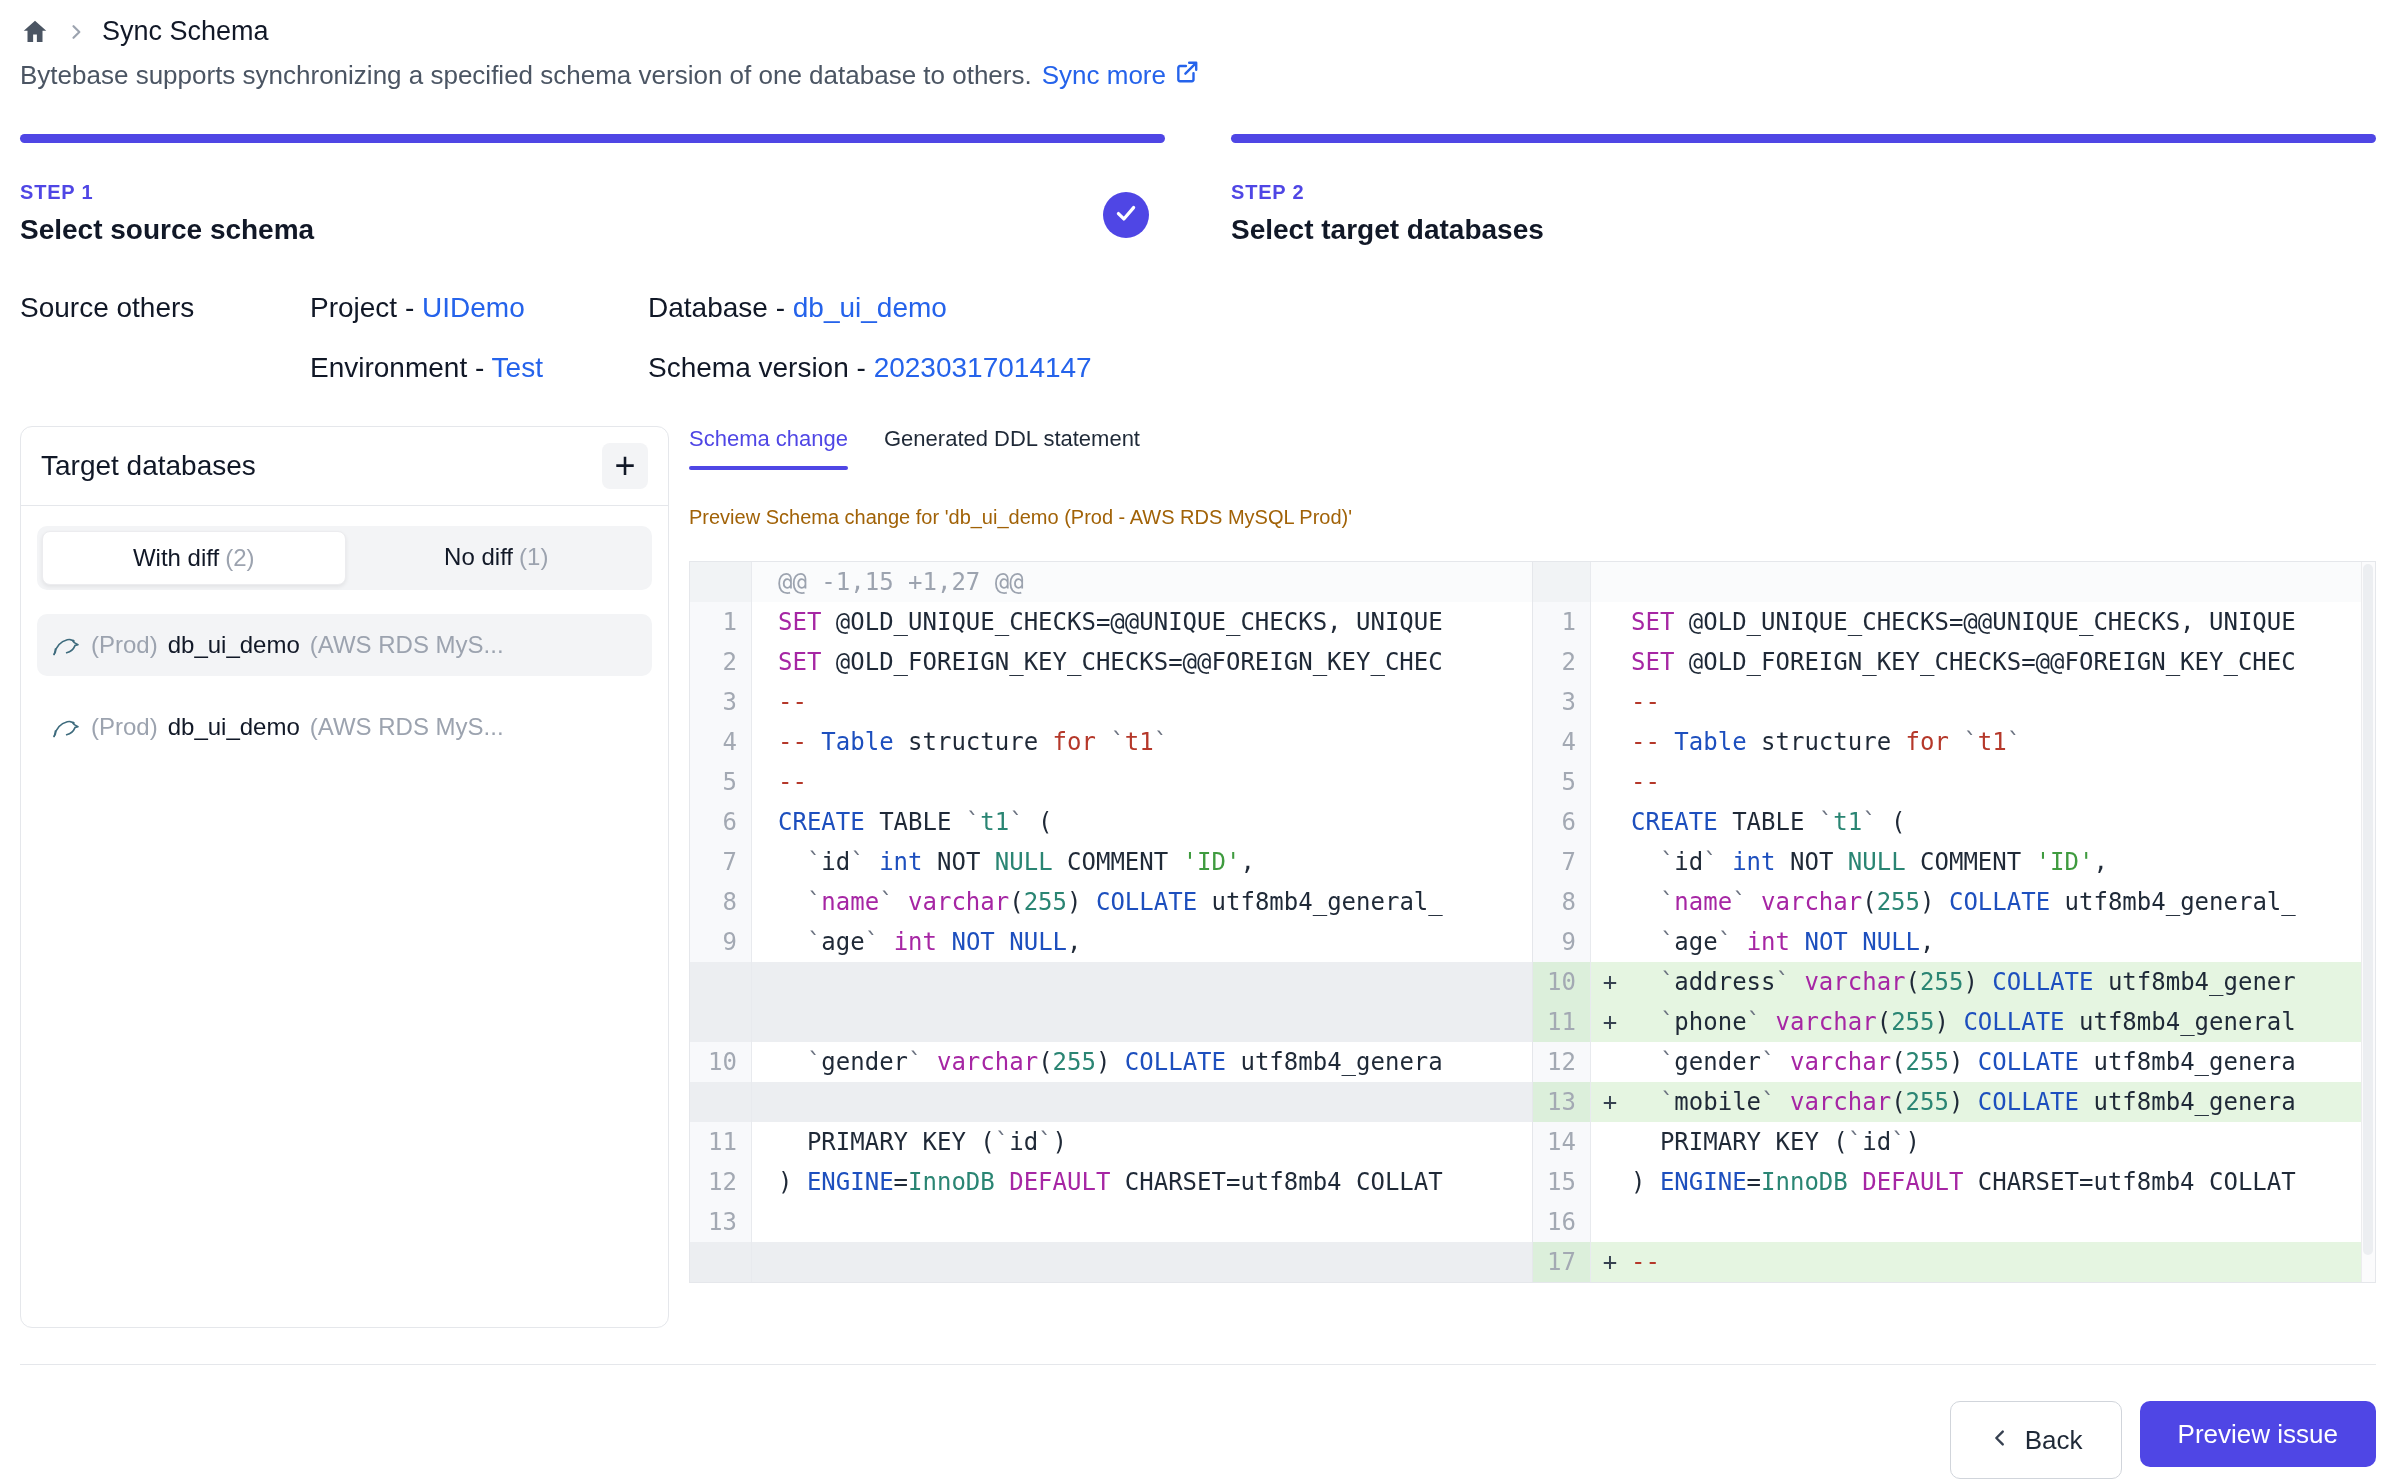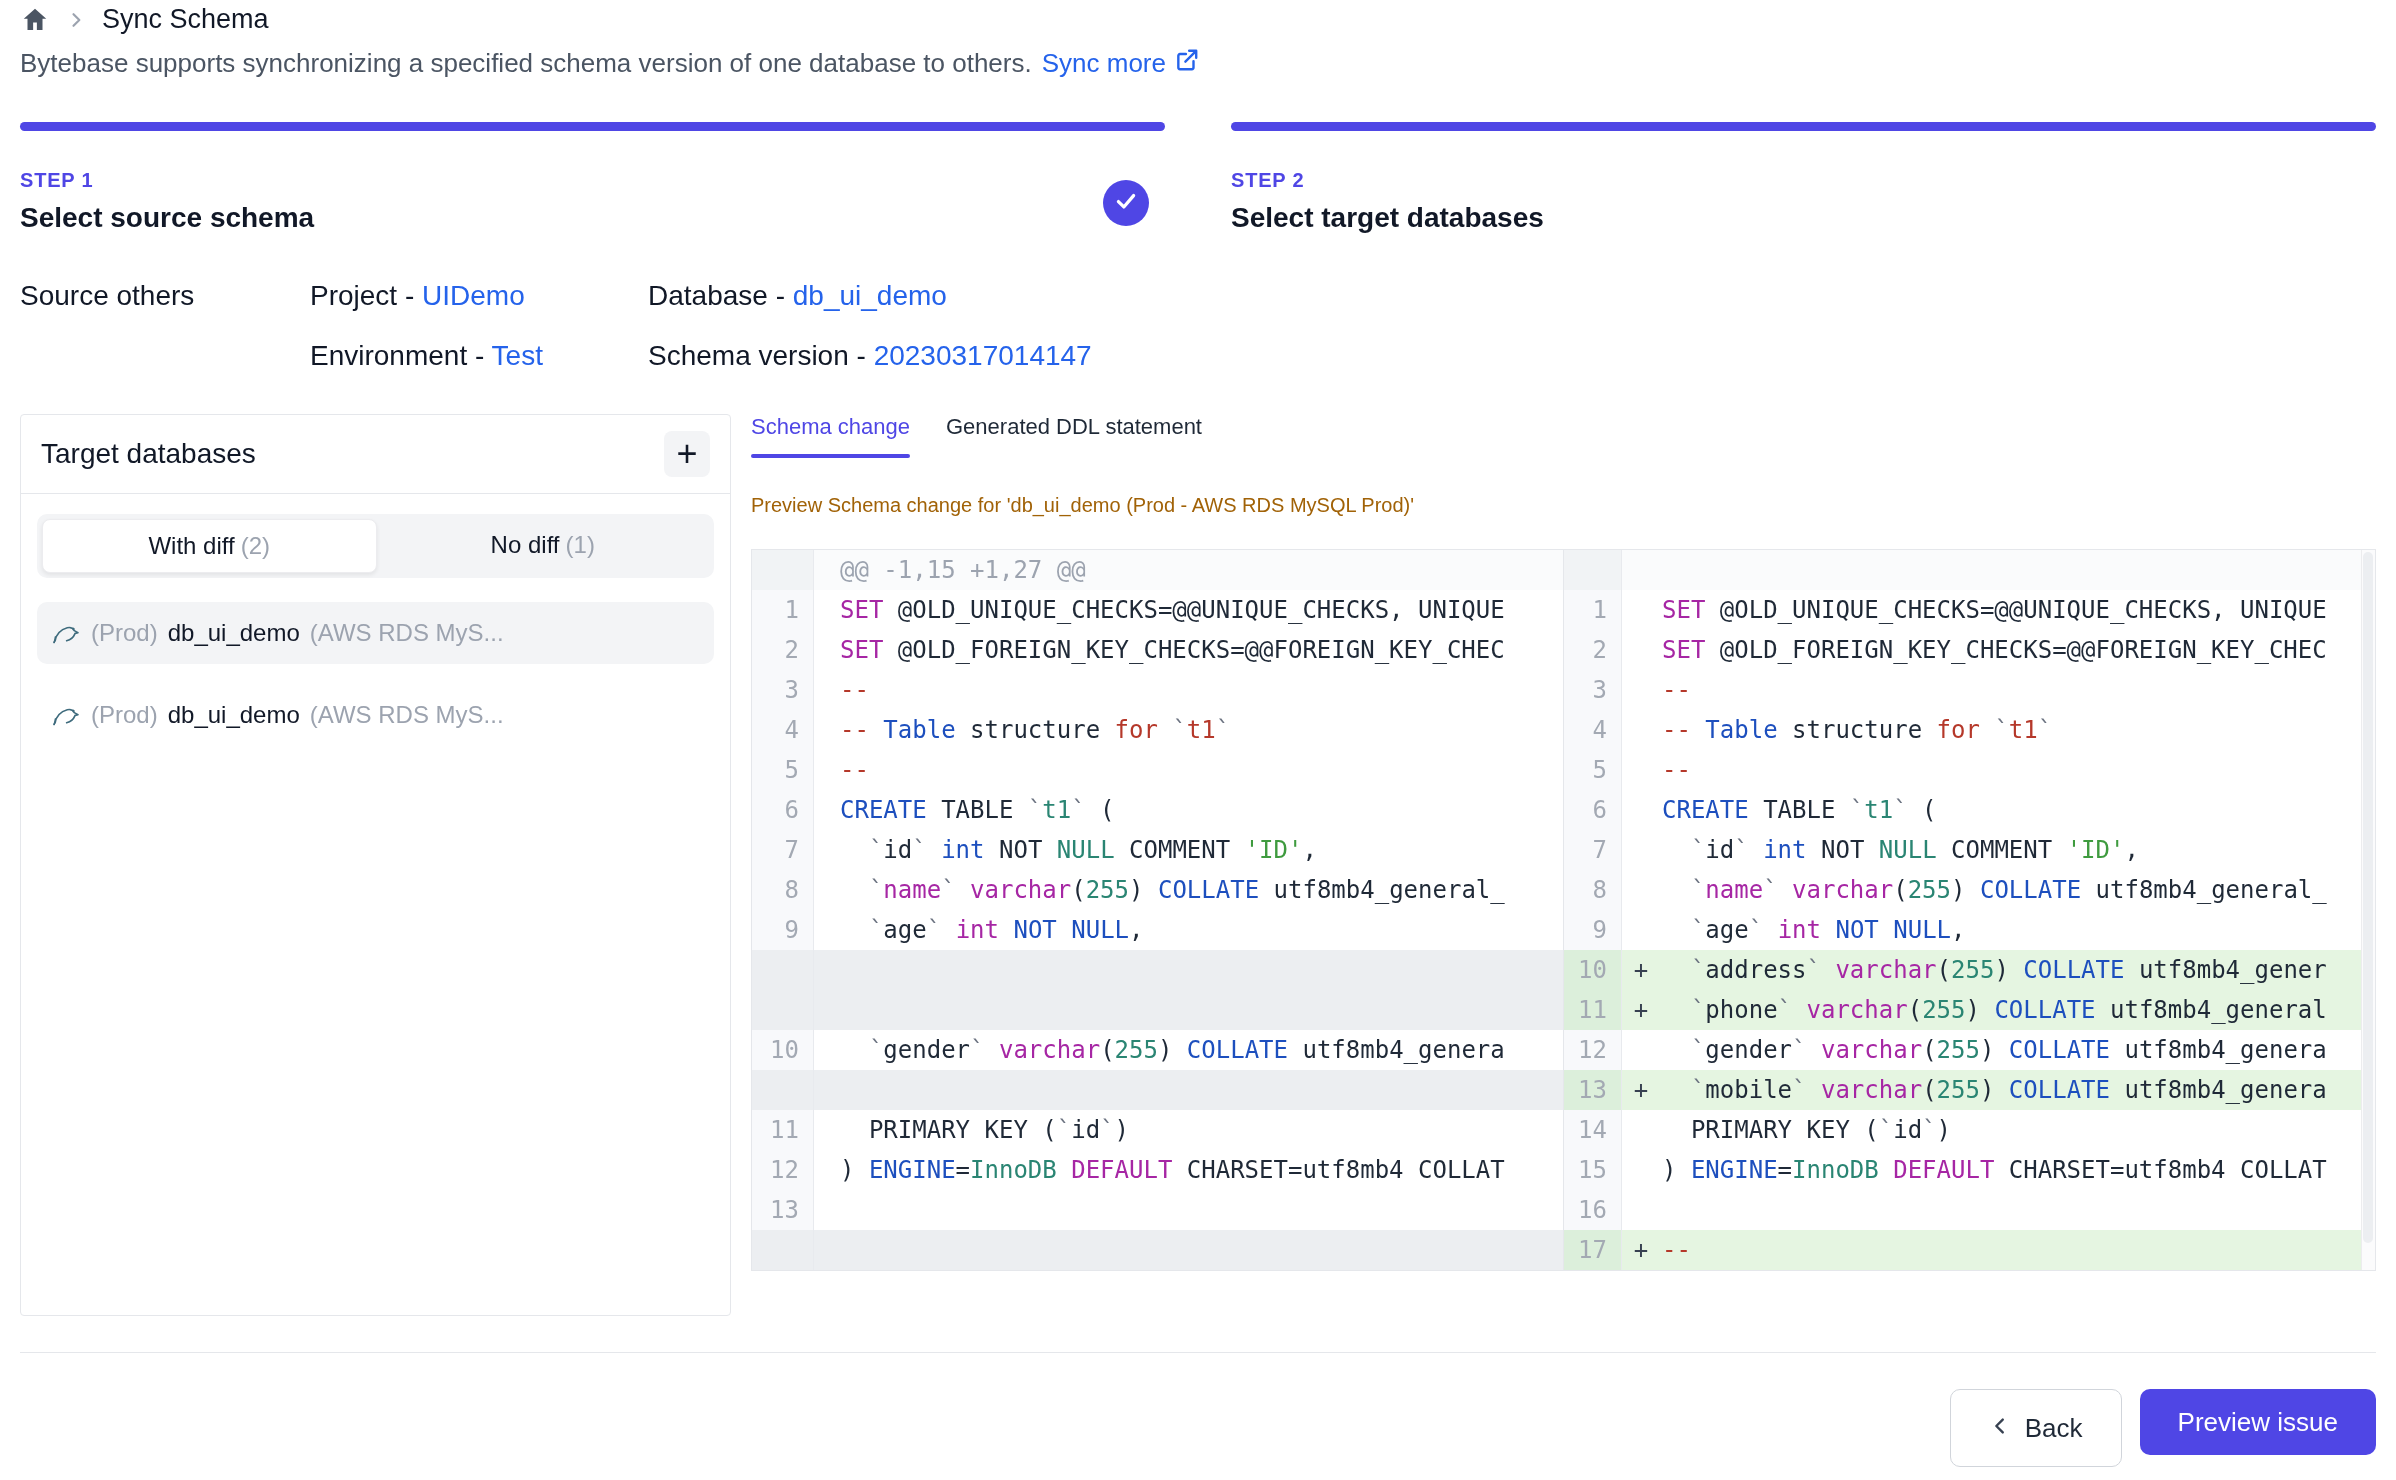--- a/index.html
+++ b/index.html
@@ -4,21 +4,21 @@
 <style>
   * { box-sizing: border-box; }
   html,body { margin:0; padding:0; }
   body {
     width:2396px; height:1480px; background:#ffffff; overflow:hidden;
     font-family:"Liberation Sans", sans-serif; color:#111827; position:relative;
   }
   .page { padding:0 20px; }
 
   
-  .breadcrumb { margin-top:4px; display:flex; align-items:center; gap:16px; font-size:27px; }
+  .breadcrumb { margin-top:16px; display:flex; align-items:center; gap:16px; font-size:27px; }
   .breadcrumb svg { display:block; }
   .crumb-title { color:#111827; }
 
   
   .intro { margin-top:12px; font-size:26px; color:#4b5563; display:flex; align-items:center; gap:10px; }
   .intro-link { color:#2563eb; display:inline-flex; align-items:center; gap:8px; cursor:pointer; text-decoration:none; }
 
   
   .steps { margin-top:42px; display:flex; gap:66px; }
   .step { flex:1; position:relative; }
@@ -31,21 +31,21 @@
   
   .source-grid { margin-top:46px; display:grid; grid-template-columns:290px 338px auto; row-gap:28px; font-size:28px; align-items:baseline; }
   .src-label { font-weight:500; color:#111827; }
   .field { white-space:nowrap; }
   .field a { color:#2563eb; text-decoration:none; cursor:pointer; }
 
   
   .main { margin-top:42px; display:flex; gap:20px; align-items:flex-start; }
 
   
-  .target-panel { width:711px; min-height:902px; border:1px solid #e5e7eb; border-radius:4px; background:#fff; }
+  .target-panel { width:649px; min-height:902px; border:1px solid #e5e7eb; border-radius:12px; background:#fff; }
   .tp-header { display:flex; align-items:center; justify-content:space-between; padding:16px 20px; border-bottom:1px solid #e5e7eb; }
   .tp-title { font-size:28px; font-weight:500; }
   .add-btn { width:46px; height:46px; border-radius:8px; background:#f3f4f6; border:none; cursor:pointer;
     font-size:36px; font-weight:300; color:#111827; line-height:1; display:flex; align-items:center; justify-content:center; font-family:inherit; }
   .seg { margin:20px 16px 0; background:#f3f4f6; border-radius:10px; padding:5px; display:flex; }
   .seg-tab { flex:1; text-align:center; padding:12px 0; font-size:24px; color:#111827; border-radius:8px; cursor:pointer; }
   .seg-tab.active { background:#fff; border:1px solid #ececef; box-shadow:0 2px 4px rgba(0,0,0,.07); }
   .seg-count { color:#9ca3af; margin-left:6px; }
   .db-list { margin:24px 16px; display:flex; flex-direction:column; gap:20px; }
   .db-item { display:flex; align-items:center; gap:10px; padding:16px 14px; border-radius:10px; font-size:24px;

